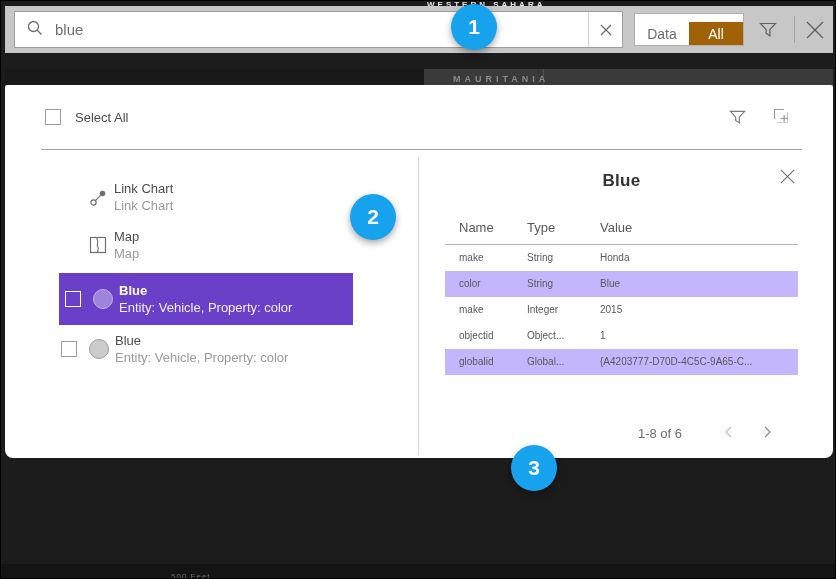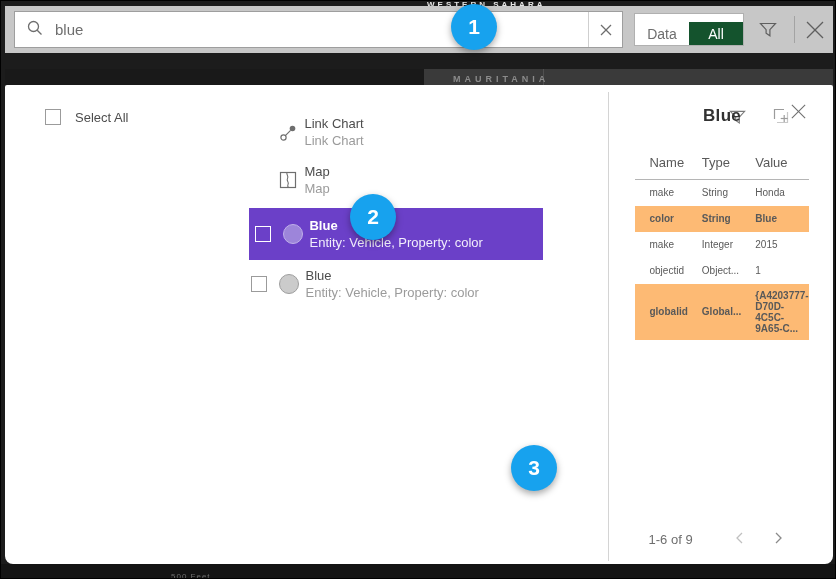--- a/index.html
+++ b/index.html
@@ -53,30 +53,30 @@
     display:flex; align-items:center; justify-content:center; cursor:pointer;
   }
   .seg-control{
     position:absolute; left:629px; top:7px; height:33px; width:110px;
     background:#fff; border:1px solid #b0b0b0; display:flex;
   }
   .seg-option{
     flex:1; display:flex; align-items:center; justify-content:center;
     font-size:14px; color:#6e6e6e; cursor:pointer;margin-top:8px;
   }
-  .seg-option.selected{ background:#14532d; color:#fff; }
+  .seg-option.selected{ background:#a16207; color:#fff; }
   .tb-icon{ position:absolute; top:0; height:47px; display:flex; align-items:center; justify-content:center; cursor:pointer; }
   .tb-filter{ left:749px; width:28px; }
   .tb-divider{ position:absolute; left:789px; top:10px; width:1px; height:27px; background:#a3a3a3; }
   .tb-close{ left:796px; width:28px; }
   
   .panel{
-    position:absolute; left:4px; top:84px; width:828px; height:479px;
+    position:absolute; left:4px; top:84px; width:828px; height:373px;
     background:#fff; z-index:2; border-radius:2px 2px 8px 8px;
-    display:flex; flex-direction:row;
+    display:flex; flex-direction:column;
   }
   .panel-header{
     height:64px; display:flex; align-items:center; position:relative; flex:0 0 auto;
   }
   .checkbox{
     width:16px; height:16px; border:1px solid #9b9b9b; background:#fff; flex:0 0 auto; cursor:pointer;
   }
   .panel-header .checkbox{ margin-left:40px; }
   .select-all-label{ margin-left:14px; font-size:13px; color:#4d4d4d; }
   .ph-icon{ position:absolute; top:0; height:64px; display:flex; align-items:center; cursor:pointer; }
@@ -111,21 +111,21 @@
   .details-title{ font-size:17px; font-weight:bold; color:#323232; letter-spacing:0.3px; }
   .details-close{ position:absolute; right:2px; top:18px; cursor:pointer; }
   table.props{ border-collapse:collapse; width:100%; flex:0 0 auto; }
   table.props th{
     text-align:left; font-weight:normal; font-size:13px; color:#595959;
     padding:8px 0 9px 14px; border-bottom:1px solid #b5b5b5;
   }
   table.props td{
     font-size:10px; color:#595959; padding:6px 0 6px 14px; height:26px;
   }
-  table.props tr.alt{ background:#fdba74;font-weight:bold; }
+  table.props tr.alt{ background:#c4b5fd; }
   table.props .c-name{ width:68px; }
   table.props .c-type{ width:73px; }
   .details-spacer{ flex:1 1 auto; }
   .pagination{
     flex:0 0 auto; display:flex; align-items:center; justify-content:flex-end;
     margin-bottom:16px; padding-right:12px;
   }
   .page-label{ font-size:13px; color:#6e6e6e; margin-right:28px; }
   .page-btn{ width:38px; text-align:center; cursor:pointer; }
   
@@ -299,21 +299,21 @@
               </tr>
               <tr class="alt">
                 <td class="c-name">globalid</td>
                 <td class="c-type">Global...</td>
                 <td>{A4203777-D70D-4C5C-9A65-C...</td>
               </tr>
             </tbody>
         </table>
         <div class="details-spacer"></div>
         <div class="pagination">
-          <span class="page-label">1-6 of 9</span>
+          <span class="page-label">1-8 of 6</span>
           <span class="page-btn">
             <svg width="12" height="12" viewBox="0 0 12 12">
                 <path d="M8 1 L3 6 L8 11" fill="none" stroke="#c0c0c0" stroke-width="1.3"></path>
               </svg>
           </span>
           <span class="page-btn">
             <svg width="12" height="12" viewBox="0 0 12 12">
                 <path d="M4 1 L9 6 L4 11" fill="none" stroke="#8a8a8a" stroke-width="1.3"></path>
               </svg>
           </span>

